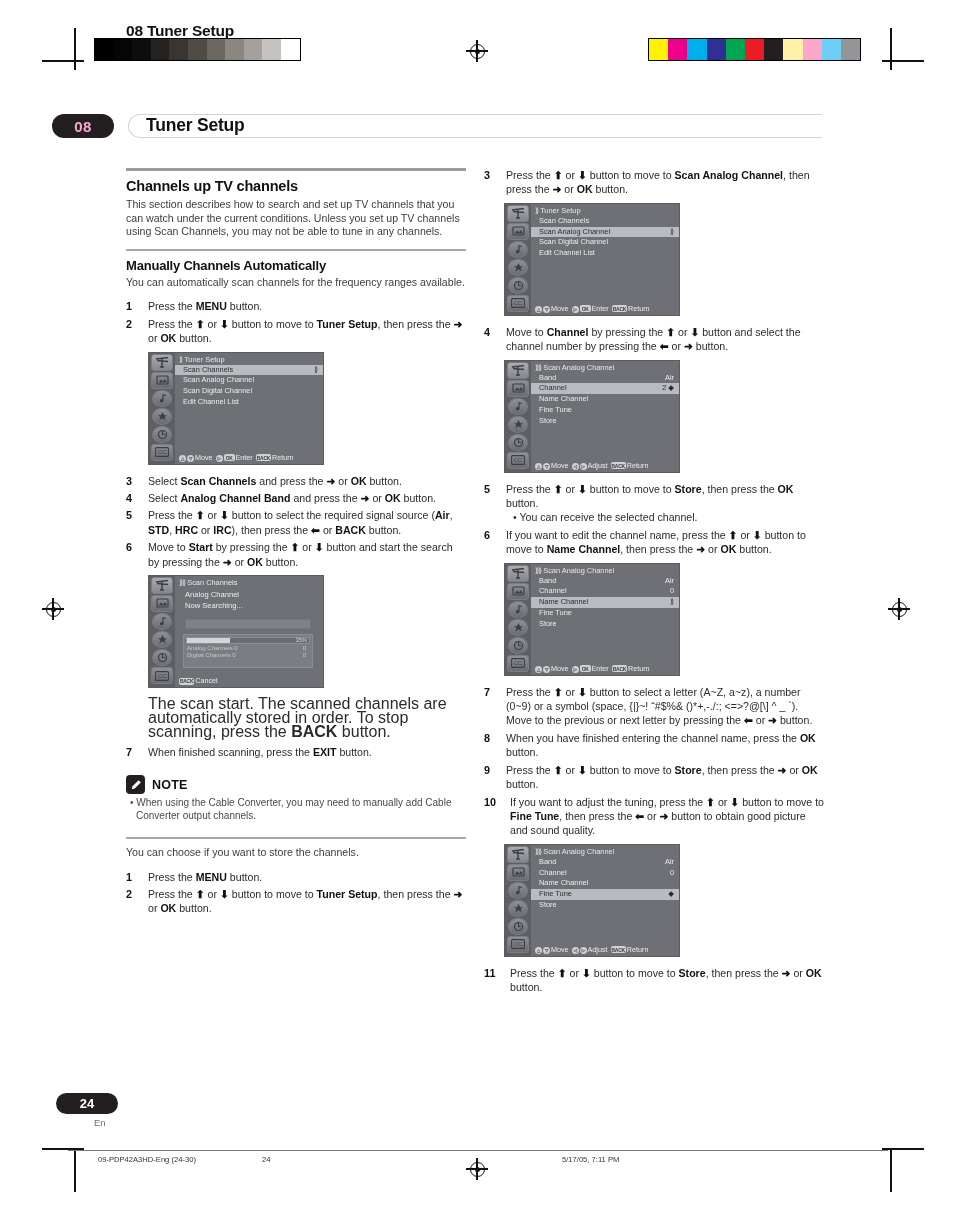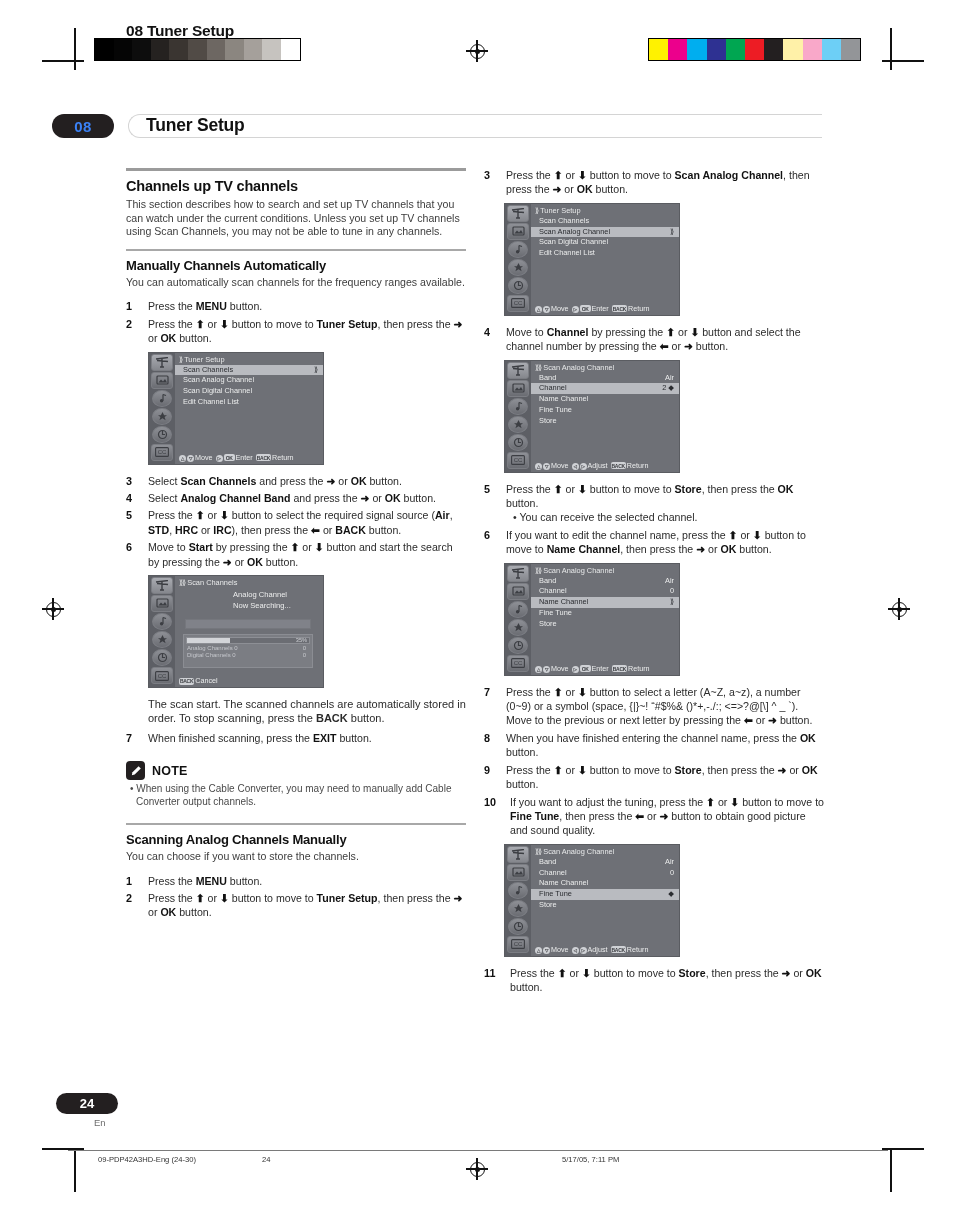--- a/index.html
+++ b/index.html
@@ -28,21 +28,21 @@
 
   .hdr-kicker{
     position:absolute;left:126px;top:22px;font-size:15.5px;font-weight:bold;
     letter-spacing:-.2px;color:#111;
   }
 
   
   .chap{position:absolute;left:52px;top:114px;width:770px;height:24px;}
   .chap-num{
     position:absolute;left:0;top:0;width:62px;height:24px;border-radius:12px;
-    background:#231f20;color:#3b82f6;font-weight:bold;font-size:15px;
+    background:#231f20;color:#f9a8d4;font-weight:bold;font-size:15px;
     display:flex;align-items:center;justify-content:center;letter-spacing:.3px;
   }
   .chap-title-wrap{
     position:absolute;left:76px;top:0;right:0;height:24px;
     border:1.6px solid #d4d4d4;border-right:none;border-radius:14px 0 0 14px;
     box-sizing:border-box;
   }
   .chap-title{
     position:absolute;left:94px;top:1px;font-size:17.5px;font-weight:bold;
     letter-spacing:-.2px;color:#111;
@@ -79,21 +79,21 @@
   .note-head{display:flex;align-items:center;gap:7px;margin-bottom:3px;}
   .note-icon{
     width:19px;height:19px;border-radius:4px;background:#231f20;
     display:flex;align-items:center;justify-content:center;
   }
   .note-icon svg{display:block;}
   .note-title{font-size:12.5px;font-weight:bold;letter-spacing:.2px;color:#111;}
   .note-body{font-size:10px;line-height:12.8px;color:#4a4a4a;padding-left:4px;
     text-indent:-6px;margin-left:6px;}
 
-  .scan-note{font-size:11px;line-height:14px;color:#2b2b2b;margin:6px 0 6px 22px;}
+  .scan-note{font-size:16px;line-height:14px;color:#2b2b2b;margin:6px 0 6px 22px;}
 
   
   .osd{
     position:relative;width:176px;height:113px;margin:6px 0 9px 22px;
     background:#6e7076;border:1px solid #5a5c61;box-sizing:border-box;
     font-family:"Liberation Sans",sans-serif;overflow:hidden;
   }
   .osd.right{margin-left:20px;}
   .osd-rail{
     position:absolute;left:0;top:0;width:26px;height:100%;
@@ -131,21 +131,21 @@
   }
   .key{
     display:inline-flex;align-items:center;justify-content:center;
     min-width:9px;height:7px;padding:0 1px;border-radius:2px;
     background:#cfd1d5;color:#3a3c40;font-size:5px;font-weight:bold;
     letter-spacing:-.3px;margin-right:1px;
   }
   .key.circ{border-radius:50%;width:7px;min-width:7px;padding:0;font-size:4.5px;}
 
   
-  .osd-center{position:absolute;left:10px;top:13px;right:4px;margin-left:48px;}
+  .osd-center{position:absolute;left:10px;top:13px;right:4px;}
   .osd-center div{font-size:7.6px;color:#eceded;line-height:11px;}
   .osd-blank{
     position:absolute;left:10px;top:43px;width:126px;height:10px;
     background:#808289;border:1px solid #75777d;box-sizing:border-box;
   }
   .osd-panel{
     position:absolute;left:8px;top:58px;width:130px;height:34px;
     background:#7b7d83;border:1px solid #8b8d93;box-sizing:border-box;padding:2px;
   }
   .pbar{position:relative;height:7px;background:#6b6d73;border:1px solid #8d8f95;box-sizing:border-box;}
@@ -392,21 +392,20 @@
           <svg width="12" height="12" viewBox="0 0 12 12">
               <path d="M8.6 1.2l2.2 2.2-6.1 6.1-2.9.7.7-2.9z" fill="#ffffff"></path>
             </svg>
         </span>
         <span class="note-title">NOTE</span>
       </div>
       <div class="note-body">• When using the Cable Converter, you may need to manually add Cable Converter output channels.</div>
     </div>
 
     <div class="rule thin" style="margin-top:14px;"></div>
-    <h2 class="sub">Scanning Analog Channels Manually</h2>
     <p class="body">You can choose if you want to store the channels.</p>
 
     <ol class="steps">
         <li class=""><span class="num">1</span><span>Press the <b>MENU</b> button.</span></li>
         <li class=""><span class="num">2</span><span>Press the <b>⬆</b> or <b>⬇</b> button to move to <b>Tuner Setup</b>, then press the <b>➜</b> or <b>OK</b> button.</span></li>
       </ol>
   </div>
 
   <div class="col col-r">
     <ol class="steps">

